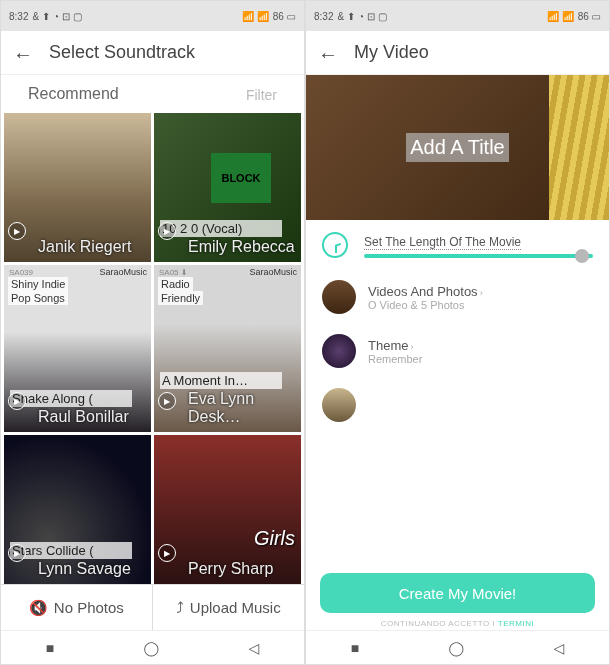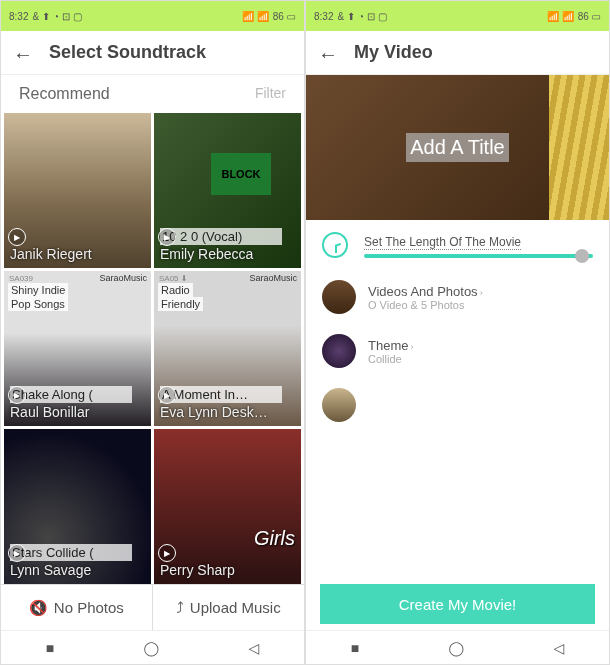--- a/index.html
+++ b/index.html
@@ -1,39 +1,39 @@
 <!DOCTYPE html>
 <html><head>
 <meta charset="utf-8">
 <style>
   * { margin: 0; padding: 0; box-sizing: border-box; font-family: -apple-system, sans-serif; }
   body { display: flex; width: 610px; height: 665px; background: #fff; }
   .phone { flex: 1; display: flex; flex-direction: column; border: 1px solid #ddd; background: #fff; position: relative; overflow: hidden; }
-  .statusbar { height: 22px; background: #bef264; display: flex; align-items: center; justify-content: space-between; padding: 15px 8px; font-size: 10px; color: #555; }
+  .statusbar { height: 22px; background: #e5e5e5; display: flex; align-items: center; justify-content: space-between; padding: 15px 8px; font-size: 10px; color: #555; }
   .statusbar .left, .statusbar .right { display: flex; gap: 4px; align-items: center; }
   .header { height: 44px; display: flex; align-items: center; padding: 0 12px; gap: 16px; border-bottom: 1px solid #eee; }
-  .header .title { font-size: 18px; font-weight: 700; color: #444; }
+  .header .title { font-size: 18px; font-weight: 400; color: #444; }
   .back-arrow { font-size: 20px; color: #444; }
-  .subhead { display: flex; justify-content: space-between; align-items: flex-start; padding: 10px 18px; }
+  .subhead { display: flex; justify-content: space-between; align-items: flex-end; padding: 10px 27px; }
   .subhead .label { font-size: 16px; color: #666; font-weight: 300; }
   .subhead .filter { font-size: 14px; color: #bbb; font-weight: 300; }
   .grid { flex: 1; display: grid; grid-template-columns: 1fr 1fr; gap: 3px; padding: 0 3px; overflow: hidden; }
   .tile { position: relative; min-height: 0; display: flex; flex-direction: column; justify-content: flex-end; padding: 6px; color: #fff; font-size: 12px; overflow: hidden; }
   .tile .overlay-top { position: absolute; top: 4px; left: 4px; font-size: 11px; background: rgba(255,255,255,0.8); color: #333; padding: 1px 3px; }
   .tile .song { font-size: 13px; background: rgba(255,255,255,0.75); color: #222; display: inline-block; padding: 1px 2px; margin-bottom: 1px; max-width: 90%; white-space: nowrap; overflow: hidden; }
-  .tile .artist { font-size: 14px; color: #eee; text-shadow: 0 0 3px #000; }
+  .tile .artist { font-size: 16px; color: #eee; text-shadow: 0 0 3px #000; margin-left: 28px; }
   .tile .play { position: absolute; left: 4px; bottom: 22px; width: 18px; height: 18px; border: 1.5px solid #fff; border-radius: 50%; display: flex; align-items: center; justify-content: center; font-size: 8px; color: #fff; background: rgba(0,0,0,0.2); }
   .tile .branding { position: absolute; top: 2px; right: 4px; font-size: 9px; color: #333; }
   .bg-beach { background: linear-gradient(180deg,#cbb99a,#7d6a4e 60%,#50422e); }
   .bg-green { background: linear-gradient(135deg,#3e5a2f,#17340e); }
   .bg-stage { background: linear-gradient(180deg,#e0e0e0 40%,#231f25); }
   .bg-cafe { background: linear-gradient(180deg,#d6d6d6 35%,#6a5847); }
   .bg-galaxy { background: radial-gradient(circle at 30% 70%,#444,#0a0a1d 70%); }
   .bg-girls { background: linear-gradient(180deg,#8a2f2a,#2b1111); }
-  .block-sq { position:absolute; top:40px; right:30px; width:60px; height:42px; background:#1e7a2e; display:flex;align-items:center;justify-content:center;font-size:11px;color:#000;font-weight:bold; }
+  .block-sq { position:absolute; top:40px; right:30px; width:60px; height:50px; background:#1e7a2e; display:flex;align-items:center;justify-content:center;font-size:11px;color:#000;font-weight:bold; }
   .footer { height: 46px; border-top: 1px solid #ddd; display: flex; }
   .footer .btn { flex: 1; display: flex; align-items: center; justify-content: center; gap: 6px; font-size: 15px; color: #555; font-weight: 300; }
   .footer .btn + .btn { border-left: 1px solid #ddd; }
   .navbar { height: 34px; display: flex; align-items: center; justify-content: space-around; border-top: 1px solid #eee; font-size: 14px; color: #555; }
   
   .preview { height: 145px; position: relative; display:flex; align-items:center; justify-content:center; background: linear-gradient(135deg,#6b4a2e,#3d2612); }
   .preview .title-overlay { background: rgba(180,180,180,0.7); color:#fff; font-size:20px; font-weight:300; padding:3px 4px; }
   .fries { position:absolute; right:0; top:0; bottom:0; width:60px; background: repeating-linear-gradient(100deg,#e6c95b 0 6px,#c8a738 6px 12px); }
   .slider-row { display:flex; align-items:center; gap:16px; padding:12px 16px; }
   .clock { width:26px; height:26px; border:2px solid #39d6b8; border-radius:50%; position:relative; }
@@ -44,21 +44,21 @@
   .slider-track { height:4px; background:#39d6b8; border-radius:2px; position:relative; }
   .slider-thumb { position:absolute; right:4px; top:-5px; width:14px; height:14px; border-radius:50%; background:#b8b8b8; }
   .option-row { display:flex; align-items:center; gap:12px; padding:10px 16px; }
   .option-thumb { width:34px; height:34px; border-radius:50%; background:#888; flex-shrink:0; }
   .thumb-burger { background: linear-gradient(#6b4a2e,#3d2612); }
   .thumb-theme { background: radial-gradient(circle,#5a3f6e,#1d0f28); }
   .thumb-sound { background: linear-gradient(#c9b68e,#6a583b); }
   .option-title { font-size:13px; color:#555; }
   .option-sub { font-size:11px; color:#aaa; font-weight:300; }
   .chev { font-size:9px; color:#aaa; margin-left:2px; }
-  .create-btn { margin:0 14px 6px; height:40px; background:#45d9b9; color:#fff; display:flex; align-items:center; justify-content:center; font-size:15px; font-weight:300; }
+  .create-btn { margin:0 14px 6px; height:40px; background:#45d9b9; color:#fff; display:flex; align-items:center; justify-content:center; font-size:15px; font-weight:300;border-radius:10px; }
   .terms { text-align:center; font-size:8px; color:#bbb; letter-spacing:0.5px; padding-bottom:2px; }
   .terms .link { color:#45d9b9; }
   .spacer { flex:1; }
   .girls-tag { position:absolute; right:6px; bottom:34px; font-size:20px; font-style:italic; color:#fff; text-shadow:1px 1px 2px #000; }
 </style>
 </head>
 <body>
 
 <div class="phone">
   <div class="statusbar">
@@ -166,28 +166,31 @@
     <div class="option-thumb thumb-burger"></div>
     <div>
       <div class="option-title"><span>Videos And Photos</span><span class="chev">›</span></div>
       <div class="option-sub">O Video &amp; 5 Photos</div>
     </div>
   </div>
   <div class="option-row">
     <div class="option-thumb thumb-theme"></div>
     <div>
       <div class="option-title"><span>Theme</span><span class="chev">›</span></div>
-      <div class="option-sub">Collide</div>
+      <div class="option-sub">Remember</div>
     </div>
   </div>
   <div class="option-row">
     <div class="option-thumb thumb-sound"></div>
   </div>
   <div class="spacer"></div>
   <div class="create-btn">
     <span>Create My Movie!</span>
   </div>
+  <div class="terms">
+    <span>CONTINUANDO ACCETTO I </span><span class="link">TERMINI</span>
+  </div>
   <div class="navbar">
     <span>■</span>
     <span>◯</span>
     <span>◁</span>
   </div>
 </div>
 
 </body></html>

